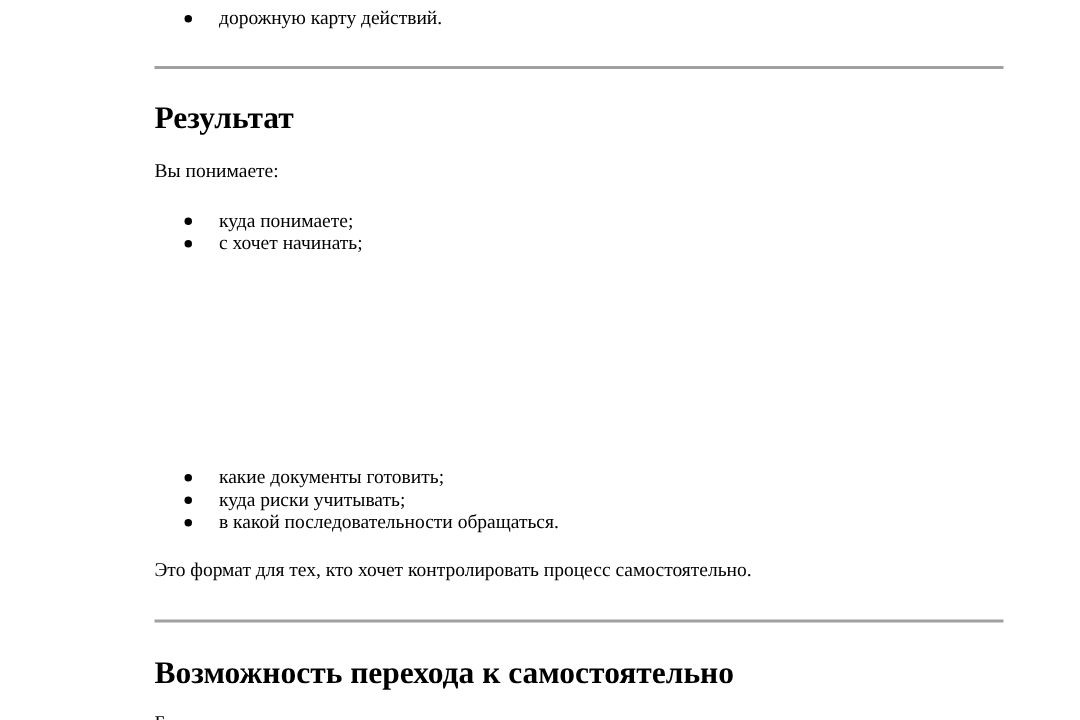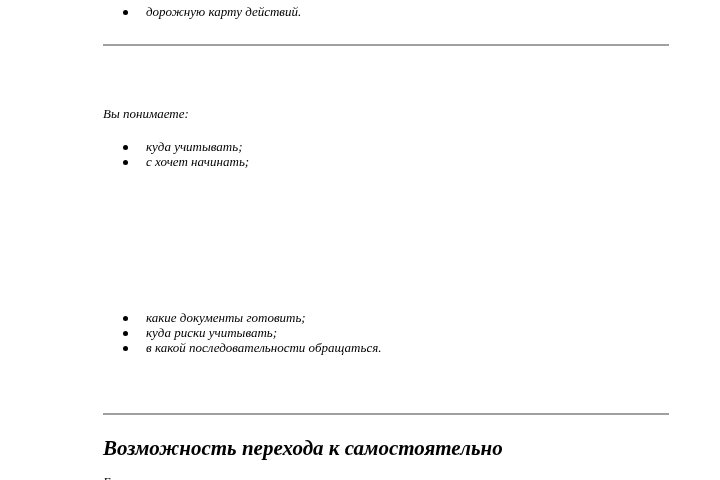--- a/index.html
+++ b/index.html
@@ -14,21 +14,20 @@
       position: relative;
       font-family: "Liberation Serif", "DejaVu Serif", serif;
       color: #000000;
     }
     .page {
       position: absolute;
       left: 0;
       top: 0;
       width: 720px;
       height: 348px;
-      font-style: italic;
     }
     .abs { position: absolute; text-align: right; }
     .body-text {
       font-size: 13px;
       line-height: 16px;
       white-space: nowrap;
     }
     .li {
       position: absolute;
       left: 103px;
@@ -85,45 +84,47 @@
     <span class="text"></span>
   </div>
 
   <div class="li" style="top:4px;">
     <span class="bullet"></span>
     <span class="text">дорожную карту действий.</span>
   </div>
 
   <div class="hr" style="top:44px;"></div>
 
+  <div class="h2" style="top:65px;">Результат</div>
 
   <div class="abs body-text" style="left:103px; top:106px;">Вы понимаете:</div>
 
   <div class="li" style="top:139px;">
     <span class="bullet"></span>
-    <span class="text">куда учитывать;</span>
+    <span class="text">куда понимаете;</span>
   </div>
   <div class="li" style="top:154px;">
     <span class="bullet"></span>
     <span class="text">с хочет начинать;</span>
   </div>
 
   <div class="li" style="top:310px;">
     <span class="bullet"></span>
     <span class="text">какие документы готовить;</span>
   </div>
   <div class="li" style="top:325px;">
     <span class="bullet"></span>
     <span class="text">куда риски учитывать;</span>
   </div>
   <div class="li" style="top:340px;">
     <span class="bullet"></span>
     <span class="text">в какой последовательности обращаться.</span>
   </div>
 
+  <div class="abs body-text" style="left:103px; top:372px;">Это формат для тех, кто хочет контролировать процесс самостоятельно.</div>
 
   <div class="hr" style="top:413px;"></div>
 
   <div class="h2" style="top:435px;">Возможность перехода к самостоятельно</div>
 
   <div class="abs body-text" style="left:103px; top:474px;">Б</div>
 
 </div>
 
 </body></html>

